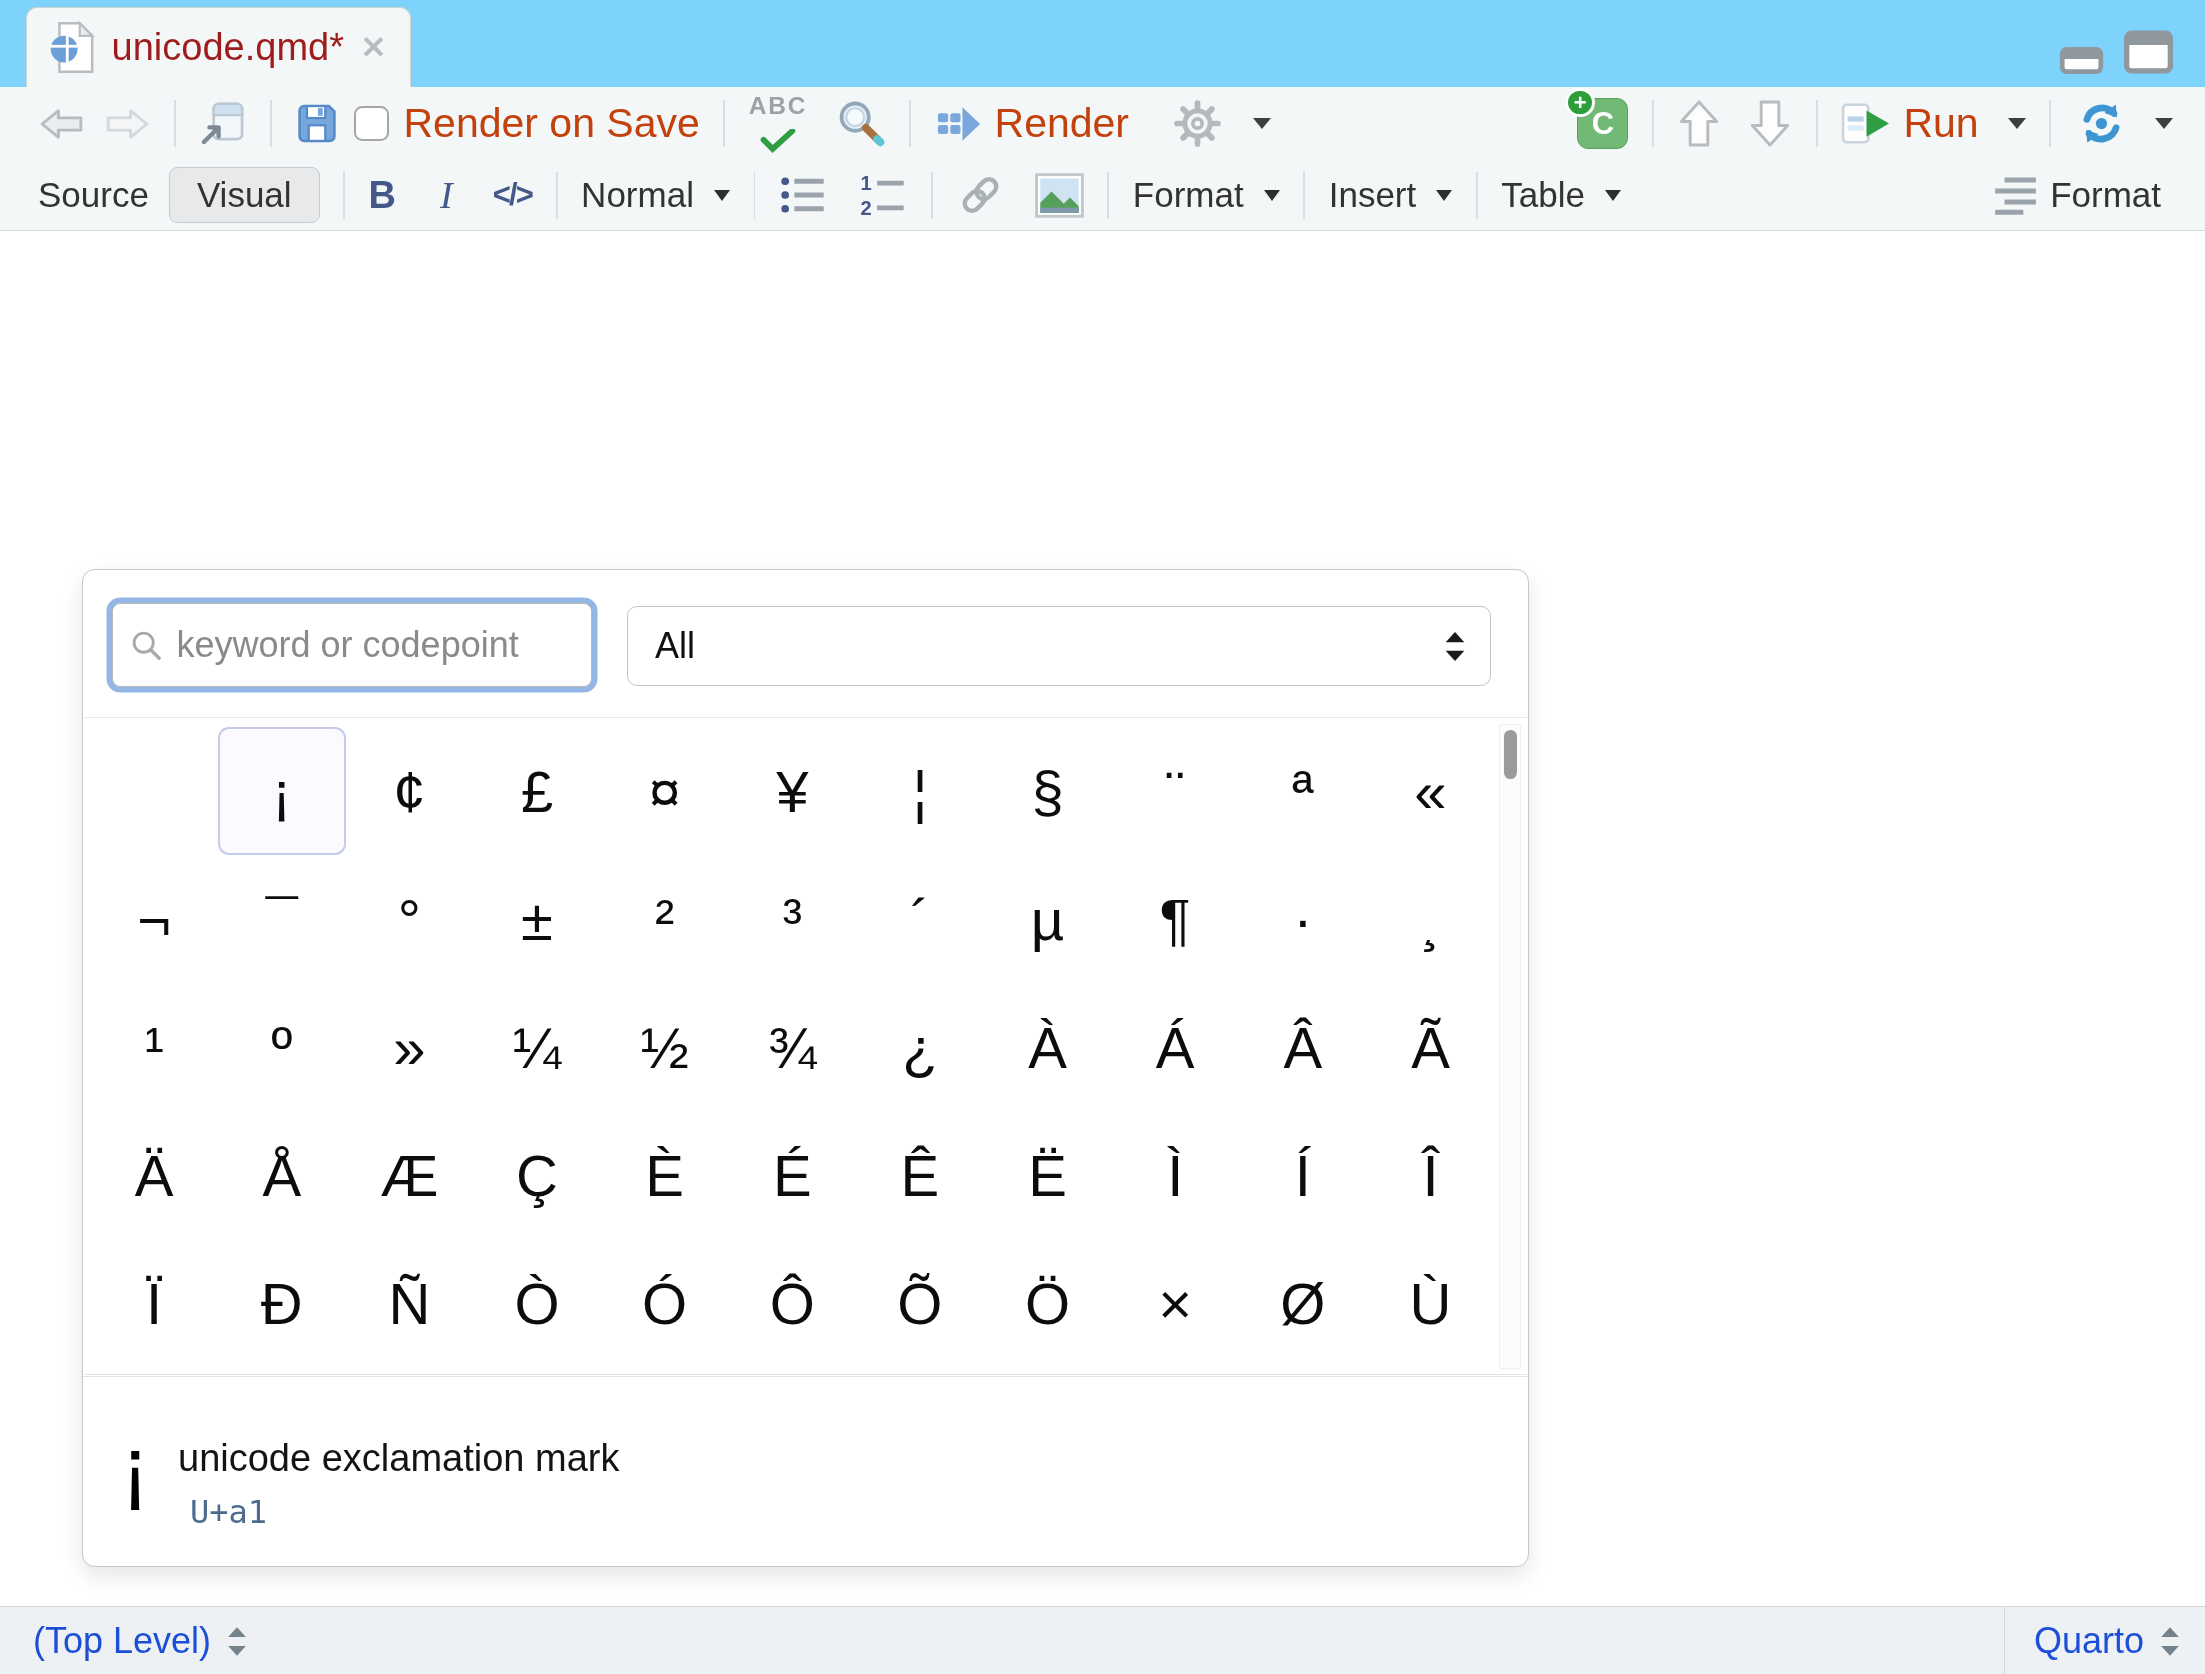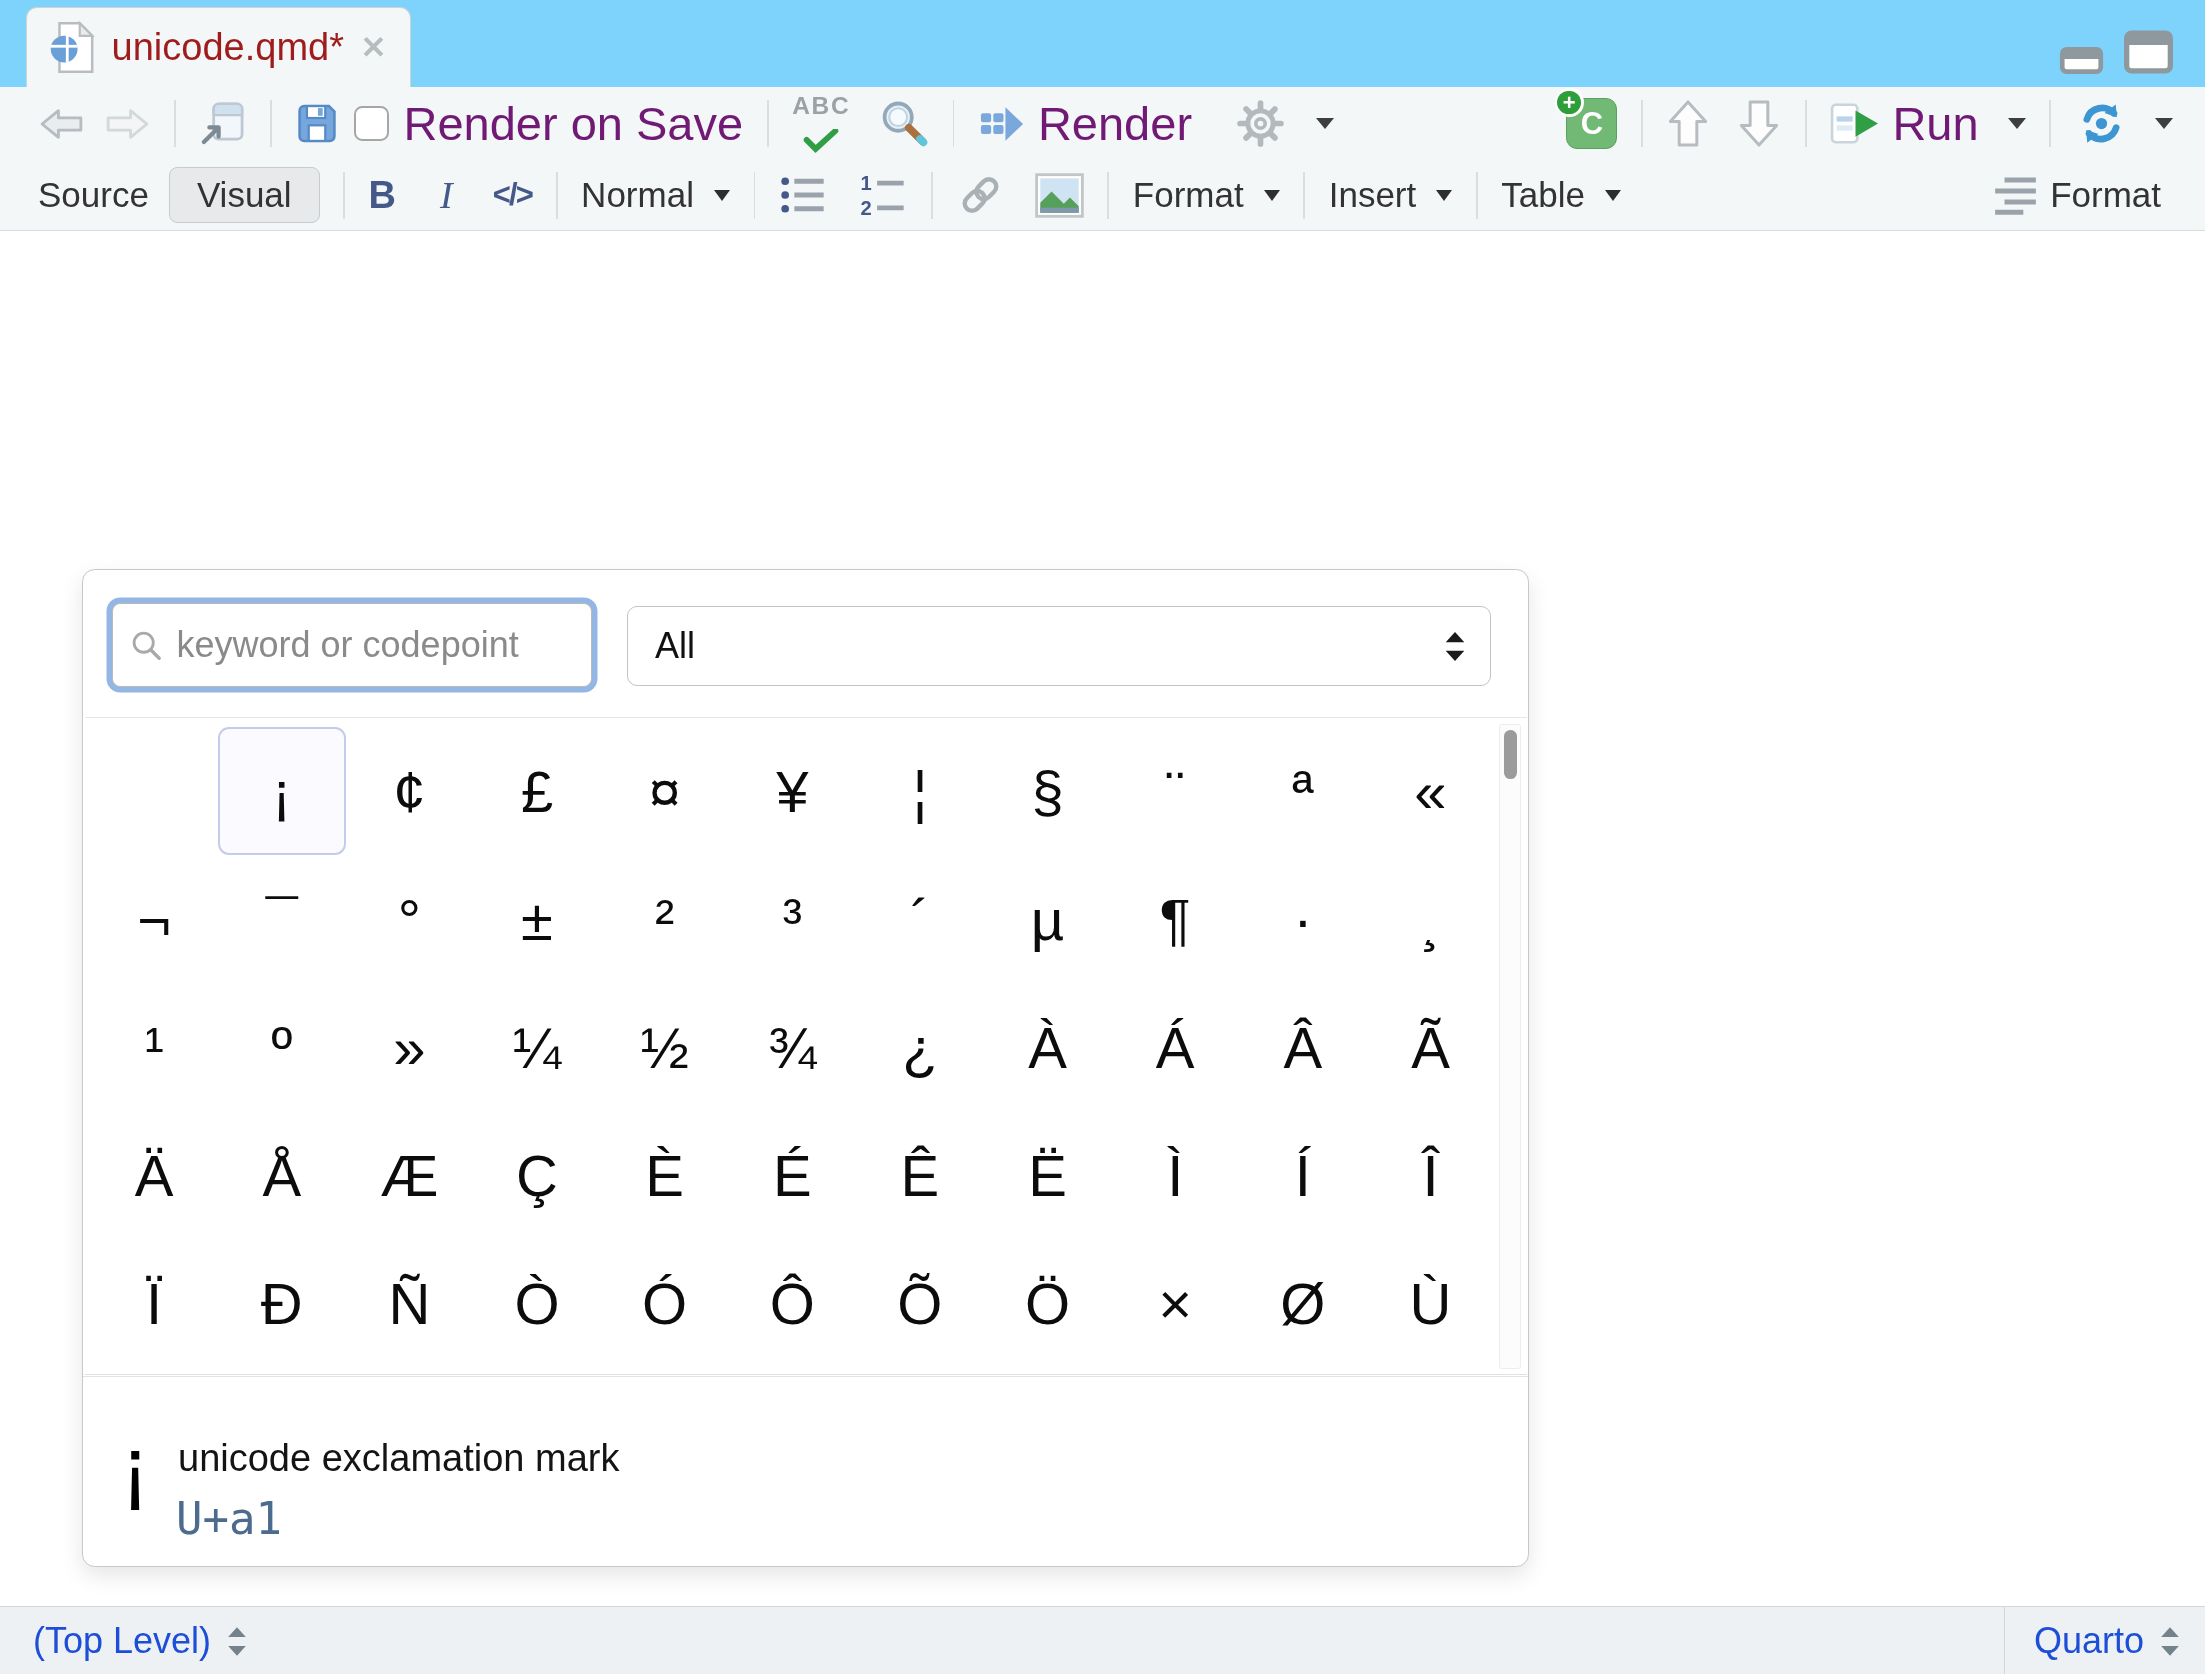--- a/index.html
+++ b/index.html
@@ -33,21 +33,21 @@
     position: absolute; left: 0; top: 87px; width: 2206px; height: 73px;
     background: #f4f7f8; display: flex; align-items: center; padding: 0 33px 0 38px;
   }
   .toolbar2 {
     position: absolute; left: 0; top: 160px; width: 2206px; height: 71px;
     background: #f4f7f8; border-bottom: 1.8px solid #d9dcdd;
     display: flex; align-items: center; padding: 0 45px 0 38px;
   }
   .sep { width: 1.8px; height: 47px; background: #dbdee0; margin: 0 23.6px; flex: 0 0 auto; }
   .tb-btn { display: flex; align-items: center; gap: 11px; flex: 0 0 auto; }
-  .tb-label { font-size: 47px; color: #701a75; white-space: nowrap; }
+  .tb-label { font-size: 41px; color: #c2410c; white-space: nowrap; }
   .caret { width: 0; height: 0; border-left: 9px solid transparent; border-right: 9px solid transparent; border-top: 11.8px solid #3e3e3e; margin-left: 9px; }
   .caret.sm { border-left-width: 8.2px; border-right-width: 8.2px; border-top-width: 11px; border-top-color: #2e2e2e; }
   .spacer { flex: 1 1 auto; }
 
   .checkbox { width: 35px; height: 35px; background: #fff; border: 2.7px solid #a6a6a6; border-radius: 8.2px; margin-left: 14.5px; }
 
   .abc { display: flex; flex-direction: column; align-items: center; line-height: 1; margin-right: 7.3px; }
   .abc-text { font-size: 24.5px; font-weight: bold; color: #9aa2a6; letter-spacing: 1.8px; }
 
   .chunk-icon { position: relative; width: 51px; height: 51px; background: #71b975; border: 1.8px solid #58a15e; border-radius: 11px;
@@ -103,21 +103,21 @@
     height: 128px; display: flex; align-items: center; justify-content: center;
     font-size: 58px; color: #0c0c0c; border-radius: 11px;
   }
   .sym-cell.selected { border: 2.7px solid #c5cbea; background: #fbfbff; }
   .vtrack { position: absolute; right: 5.5px; top: 5.5px; bottom: 5.5px; width: 22px; background: #fcfcfc; border: 0.9px solid #ededed; border-radius: 2.7px; }
   .vthumb { position: absolute; top: 5.5px; left: 3.6px; width: 12.7px; height: 49px; background: #9b9b9b; border-radius: 6.4px; }
 
   .preview { position: absolute; left: 0; top: 806px; width: 100%; height: 189px; }
   .preview-char { position: absolute; left: 38px; top: 47px; font-size: 85px; line-height: 1; color: #000; }
   .preview-name { position: absolute; left: 95px; top: 60px; font-size: 38px; color: #141414; }
-  .preview-code { position: absolute; left: 93px; top: 116px; font-size: 44px; color: #4c6b8f; font-family: "DejaVu Sans Mono", monospace; }
+  .preview-code { position: absolute; left: 107px; top: 116px; font-size: 32px; color: #4c6b8f; font-family: "DejaVu Sans Mono", monospace; }
 
   
   .statusbar {
     position: absolute; left: 0; top: 1606px; width: 2206px; height: 69px;
     background: #edf1f3; border-top: 1.8px solid #d3d7d9;
     display: flex; align-items: center; padding-left: 33px;
     font-size: 36px; color: #1d4ed8;
   }
   .scope-sel, .mode-sel { display: flex; align-items: center; gap: 14.5px; height: 100%; }
   .mode-sel { border-left: 1.8px solid #d3d7d9; padding: 0 25.5px 0 29px; }

